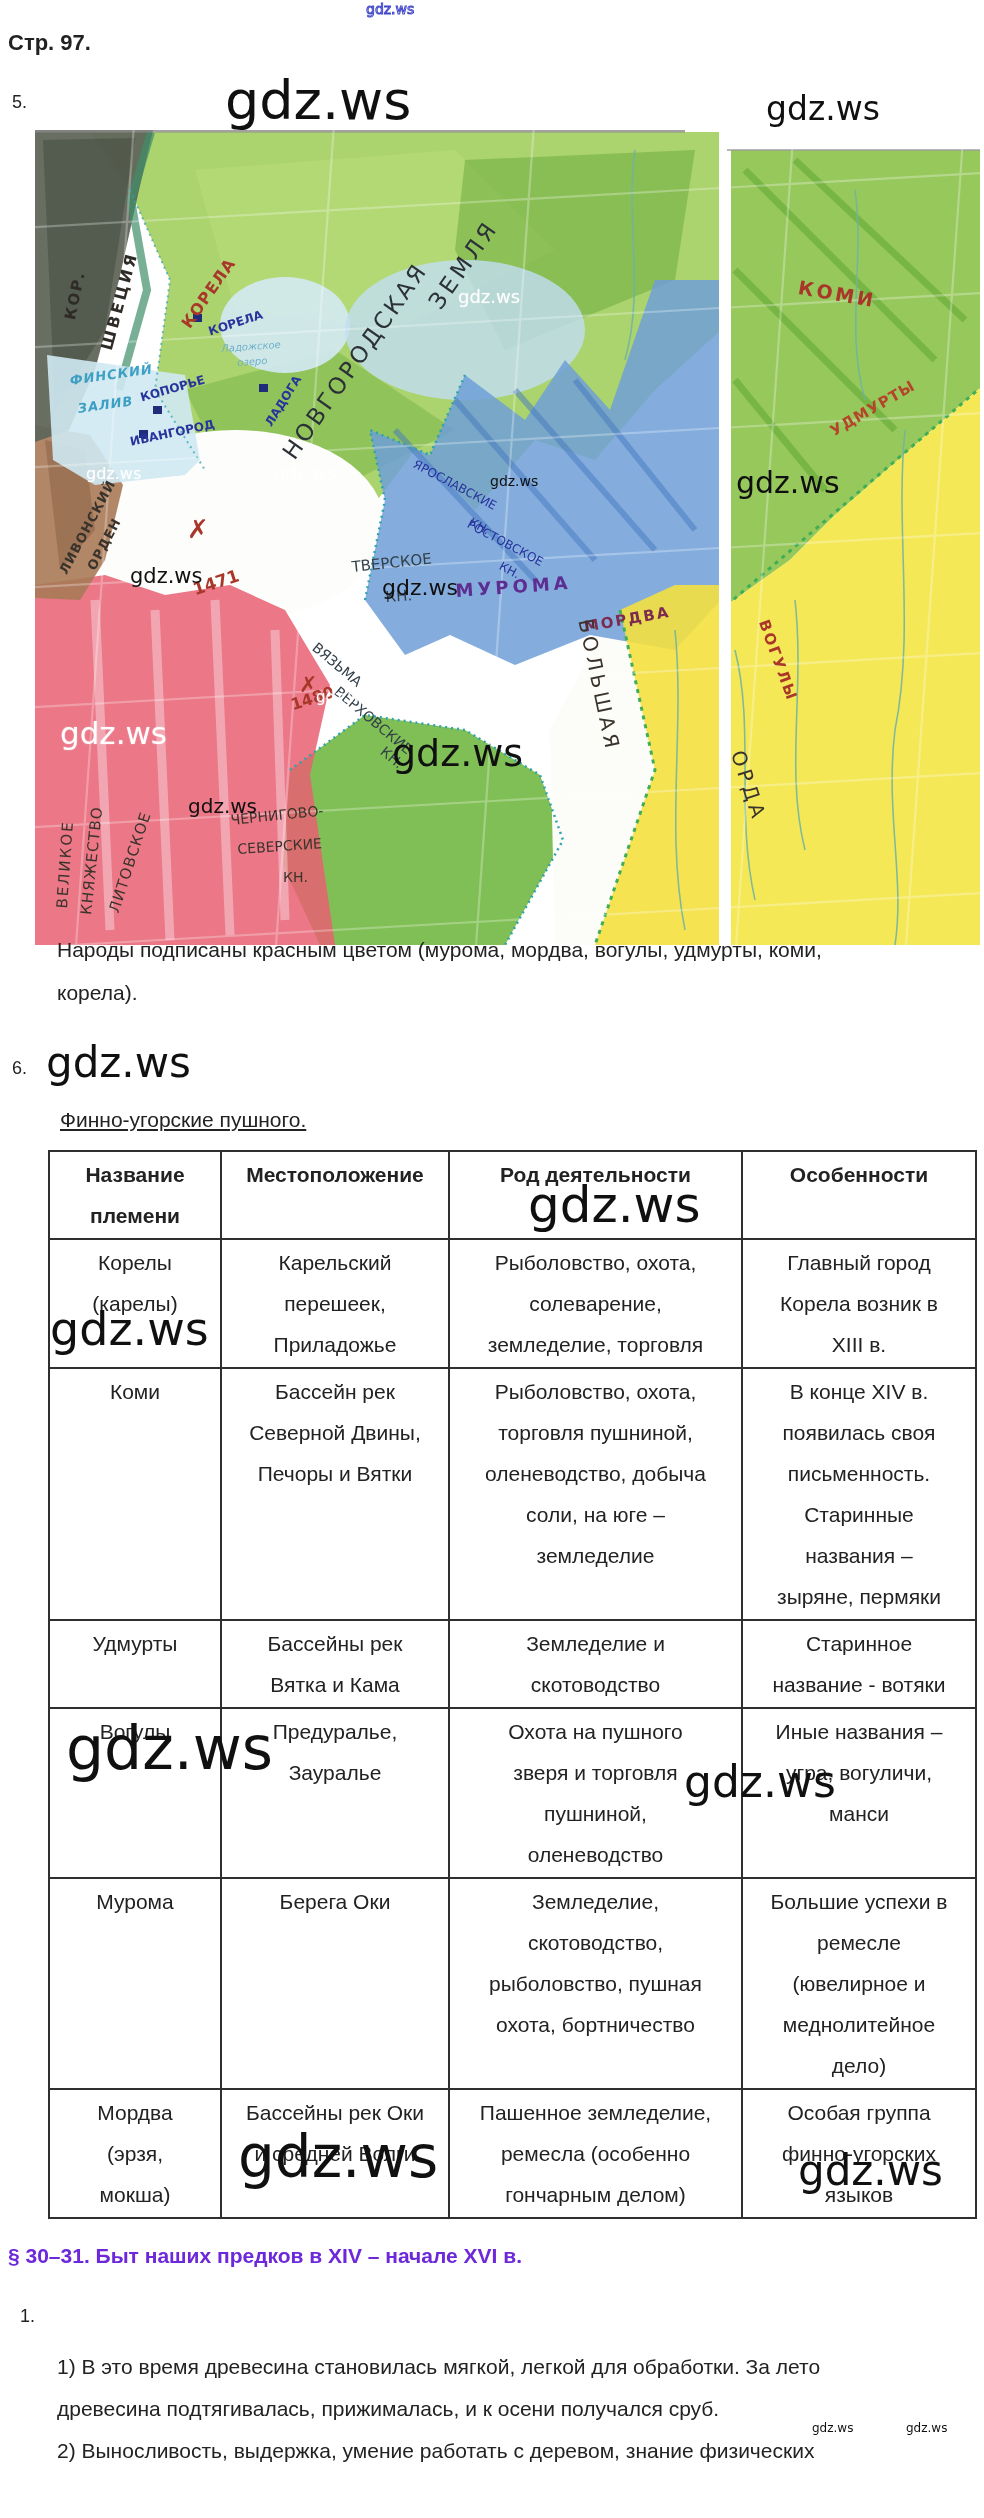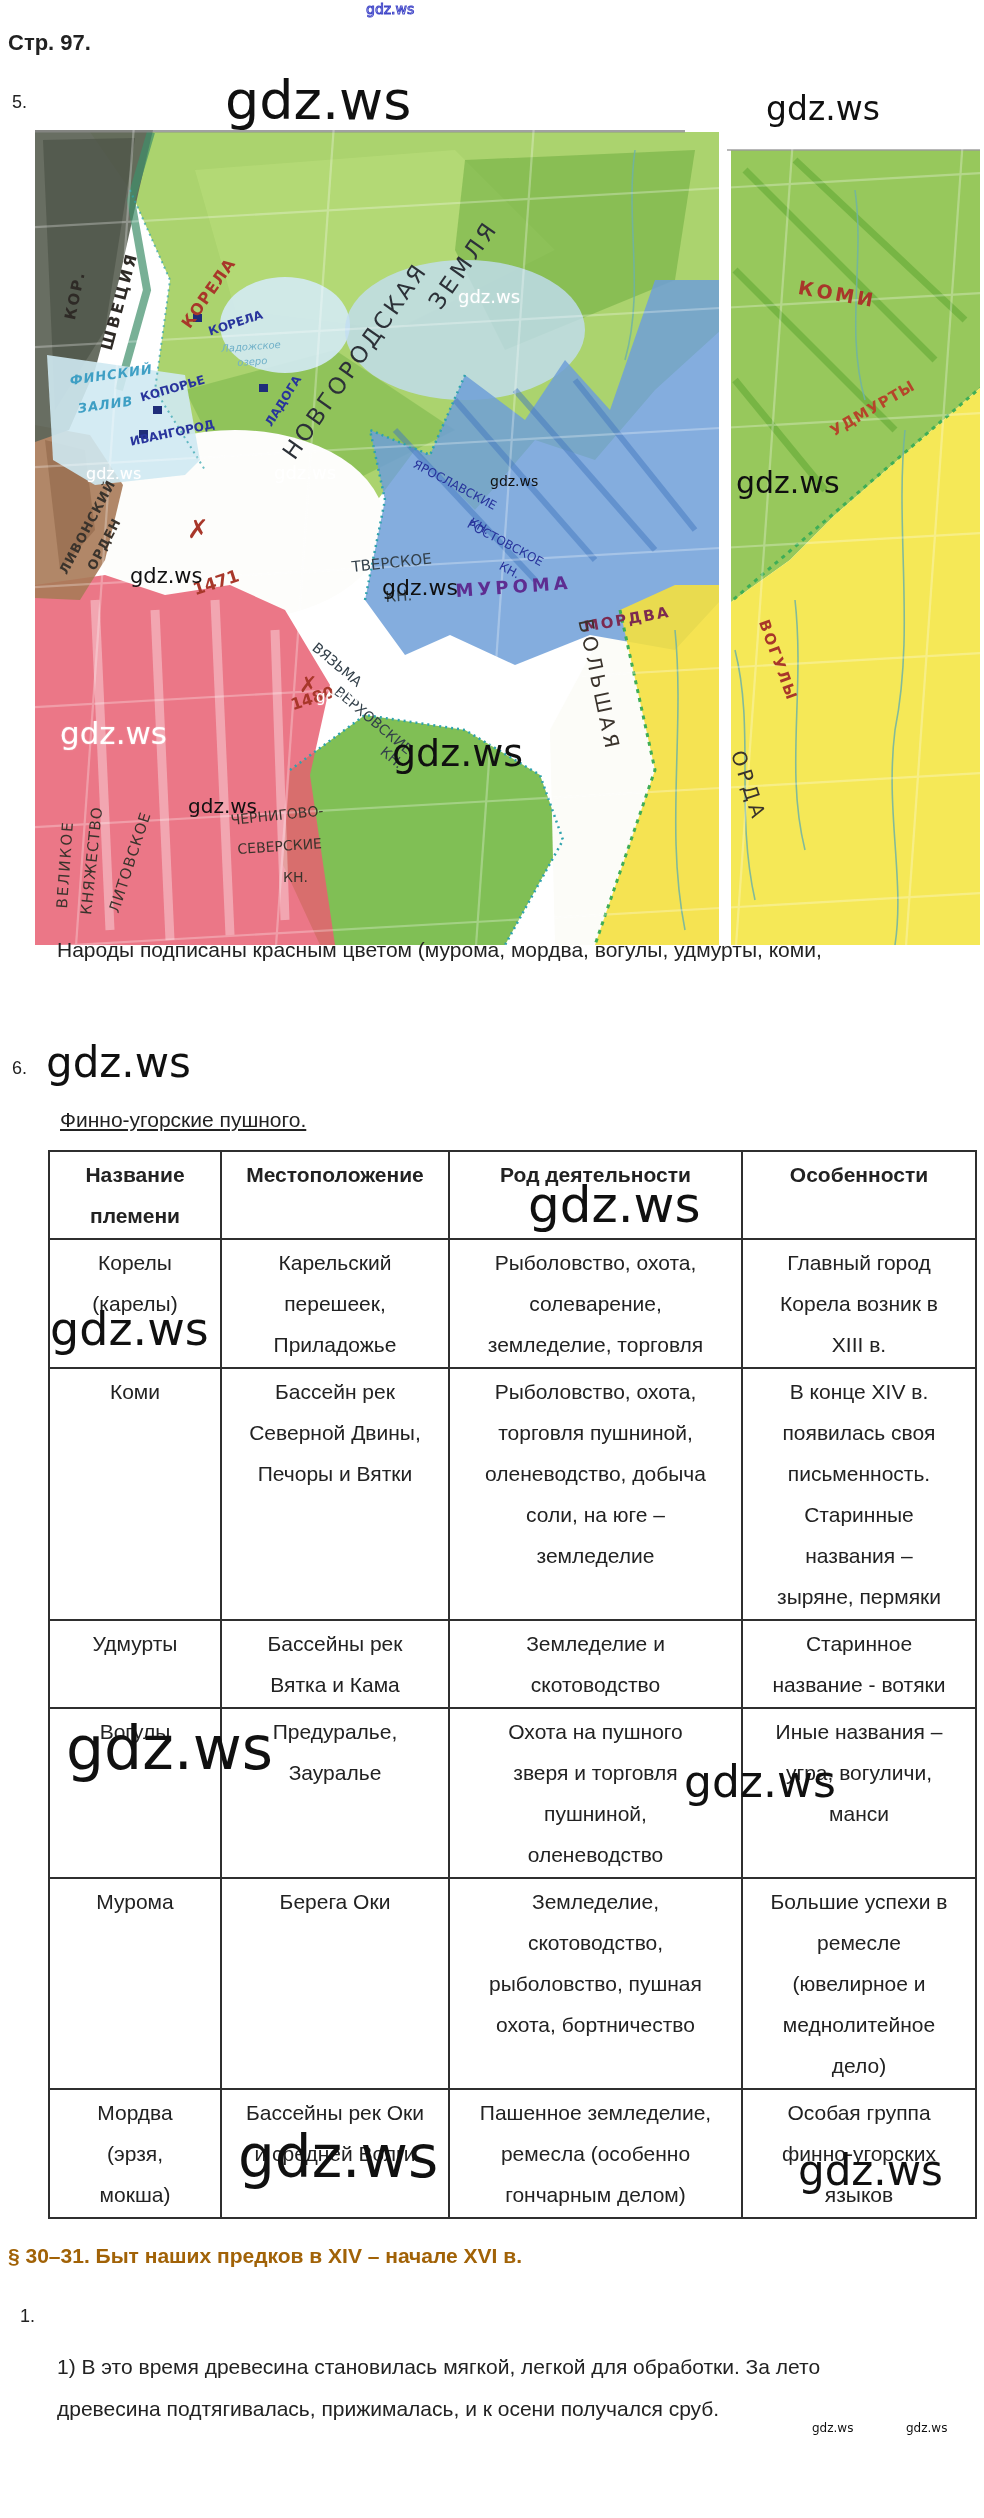--- a/index.html
+++ b/index.html
@@ -23,21 +23,21 @@
   .textline{white-space:nowrap;font-size:21px;color:#222;}
   #caption .textline{line-height:43px;}
   #answers .textline{line-height:42px;}
   
   #tbl-title{font-size:21px;color:#222;text-decoration:underline;}
   #ftable{border-collapse:collapse;table-layout:fixed;}
   #ftable td,#ftable th{border:2px solid #2f2f2f;vertical-align:top;text-align:center;
       font-size:21px;color:#222;padding:2px 12px;font-weight:400;}
   #ftable th{font-weight:700;}
   .cell-line{line-height:41px;height:41px;overflow:visible;white-space:nowrap;}
-  #heading3031{font-weight:700;font-size:21px;color:#a16207;white-space:nowrap;}
+  #heading3031{font-weight:700;font-size:21px;color:#6d28d9;white-space:nowrap;}
 </style>
 </head>
 <body>
 
 <div id="page">
 
   <div class="abs pagehead" style="left:8px;top:30px;">Стр. 97.</div>
   <div class="abs qnum" style="left:12px;top:92px;">5.</div>
 
   <div id="map">
@@ -173,20 +173,21 @@
         <span class="map-label" style="left: 560px; top: 487px; font-size: 20px; color: rgb(58, 51, 44); transform: rotate(78deg); letter-spacing: 4px;">БОЛЬШАЯ</span>
         <span class="map-label" style="left: 712px; top: 618px; font-size: 20px; color: rgb(58, 51, 44); transform: rotate(72deg); letter-spacing: 4px;">ОРДА</span>
         <span class="map-label" style="left: 765px; top: 148px; font-size: 19px; color: rgb(168, 55, 42); transform: rotate(10deg); letter-spacing: 3px; font-weight: 700;">КОМИ</span>
         <span class="map-label" style="left: 793px; top: 296px; font-size: 15px; color: rgb(181, 69, 42); transform: rotate(-30deg); letter-spacing: 1px; font-weight: 700;">УДМУРТЫ</span>
         <span class="map-label" style="left: 735px; top: 488px; font-size: 15px; color: rgb(168, 55, 42); transform: rotate(70deg); letter-spacing: 2px; font-weight: 700;">ВОГУЛЫ</span>
       </div>
   </div>
 
   <div id="caption" class="abs" style="left:57px;top:928px;">
       <div class="textline">Народы подписаны красным цветом (мурома, мордва, вогулы, удмурты, коми,</div>
+      <div class="textline">корела).</div>
     </div>
 
   <div class="abs qnum" style="left:12px;top:1058px;">6.</div>
 
   <div id="tbl-title" class="abs" style="left:60px;top:1108px;">Финно-угорские пушного.</div>
   <table id="ftable" class="abs" style="left:48px;top:1150px;">
     <colgroup id="ftable-cols">
         <col style="width: 172px;">
         <col style="width: 228px;">
         <col style="width: 293px;">
@@ -336,20 +337,21 @@
           </td>
         </tr>
       </tbody>
   </table>
 
   <div id="heading3031" class="abs" style="left:8px;top:2244px;">§ 30–31. Быт наших предков в XIV – начале XVI в.</div>
   <div class="abs qnum" style="left:20px;top:2306px;">1.</div>
   <div id="answers" class="abs" style="left:57px;top:2346px;">
       <div class="textline">1) В это время древесина становилась мягкой, легкой для обработки. За лето</div>
       <div class="textline">древесина подтягивалась, прижималась, и к осени получался сруб.</div>
+      <div class="textline">2) Выносливость, выдержка, умение работать с деревом, знание физических</div>
     </div>
 
   <div id="wm-layer">
       <span class="wm wm-blue" style="left: 366px; top: 2px; font-size: 14px;">gdz.ws</span>
       <span class="wm wm-black" style="left: 225px; top: 74px; font-size: 54px;">gdz.ws</span>
       <span class="wm wm-black" style="left: 766px; top: 92px; font-size: 33px;">gdz.ws</span>
       <span class="wm wm-white" style="left: 86px; top: 466px; font-size: 16px;">gdz.ws</span>
       <span class="wm wm-white" style="left: 274px; top: 464px; font-size: 18px;">gdz.ws</span>
       <span class="wm wm-white" style="left: 458px; top: 288px; font-size: 18px;">gdz.ws</span>
       <span class="wm wm-black" style="left: 736px; top: 468px; font-size: 30px;">gdz.ws</span>

